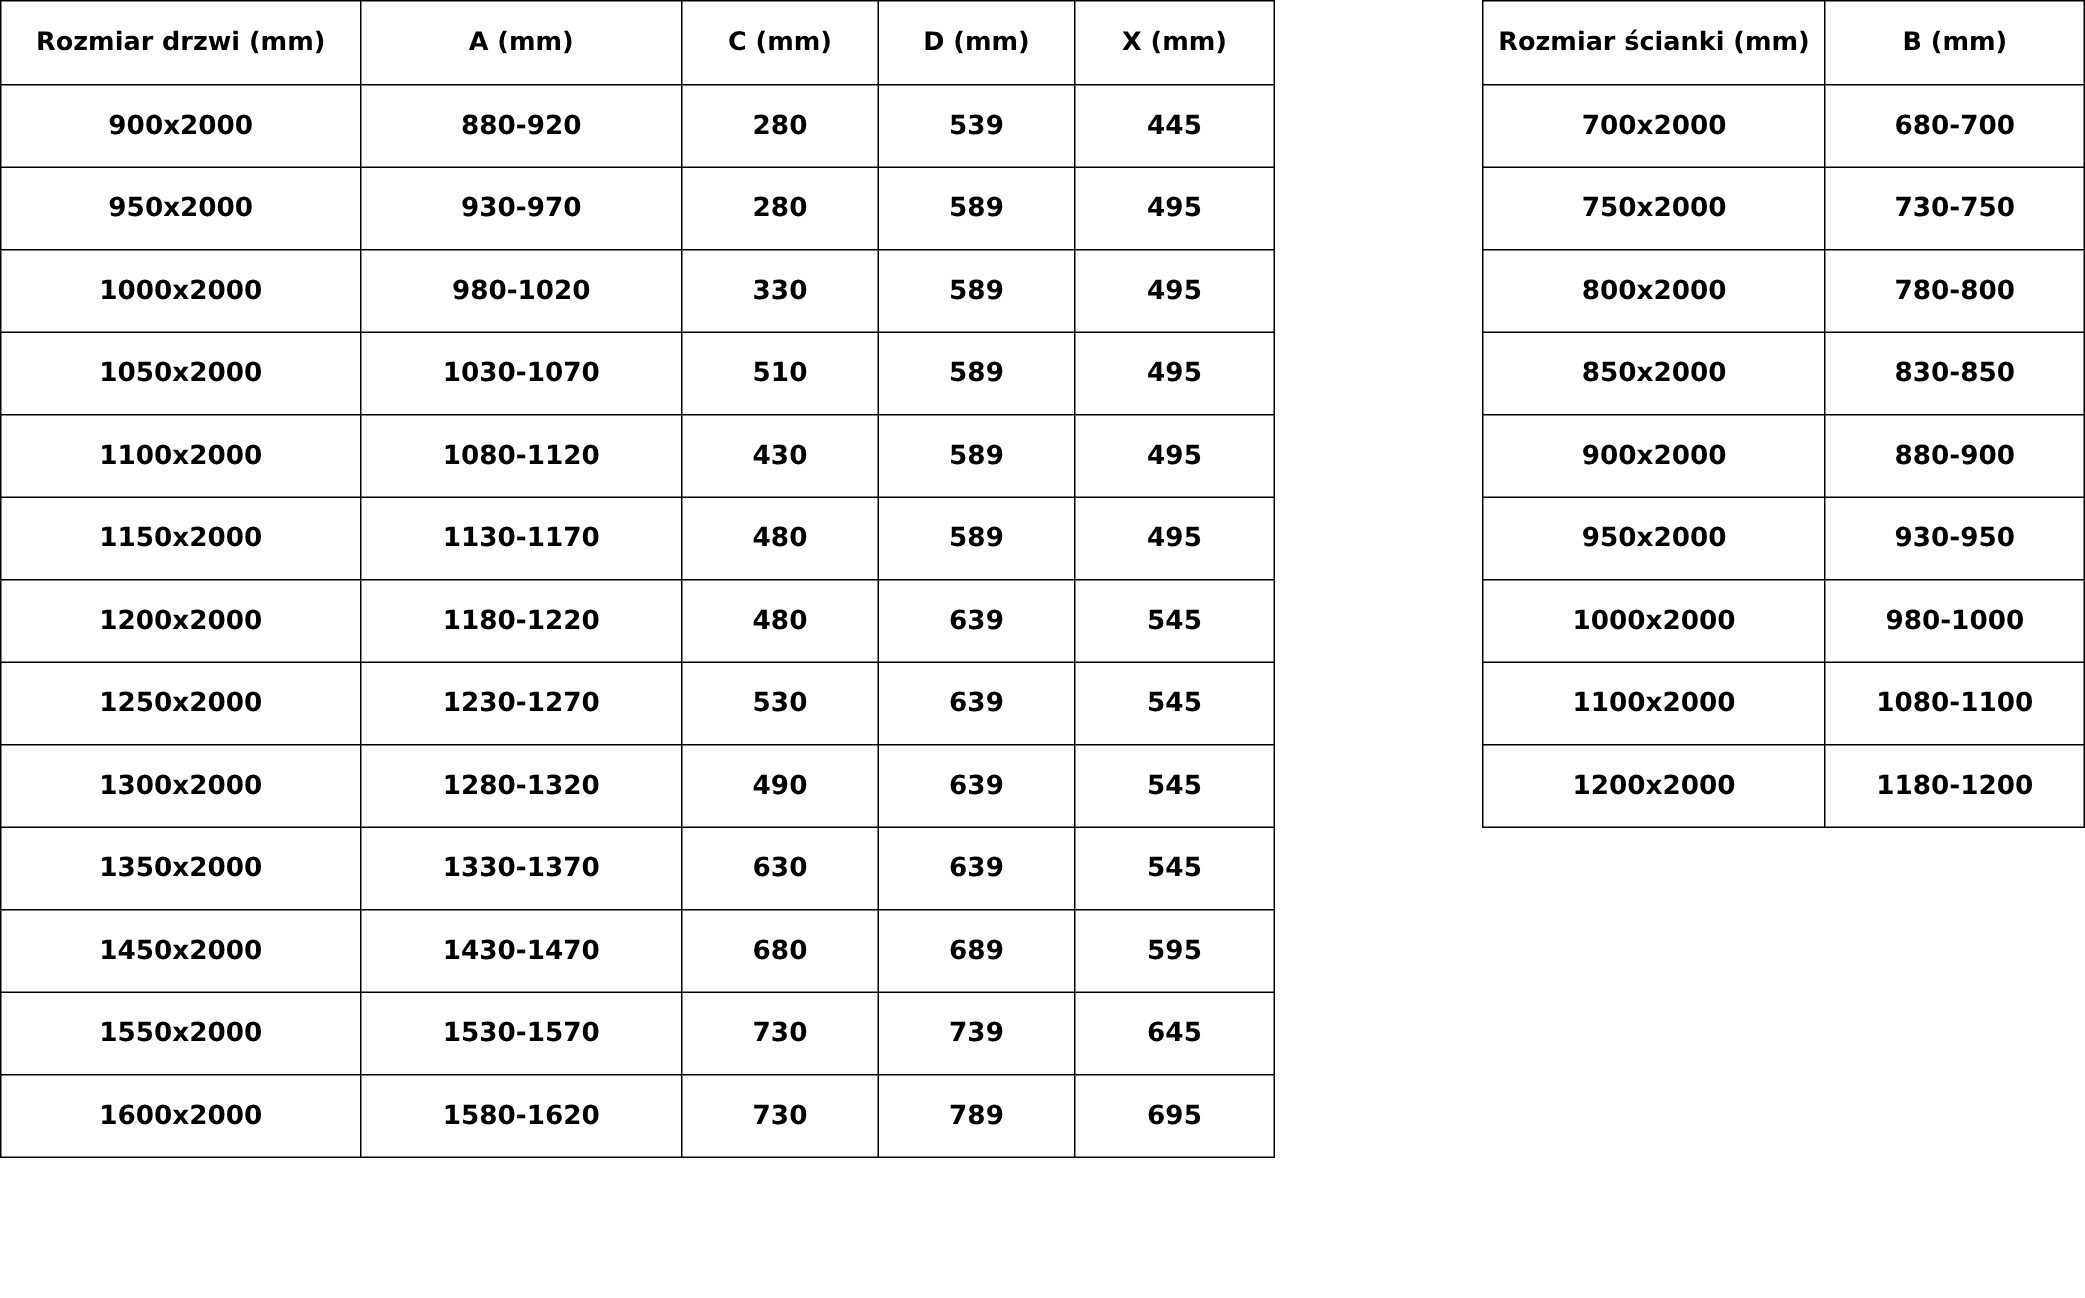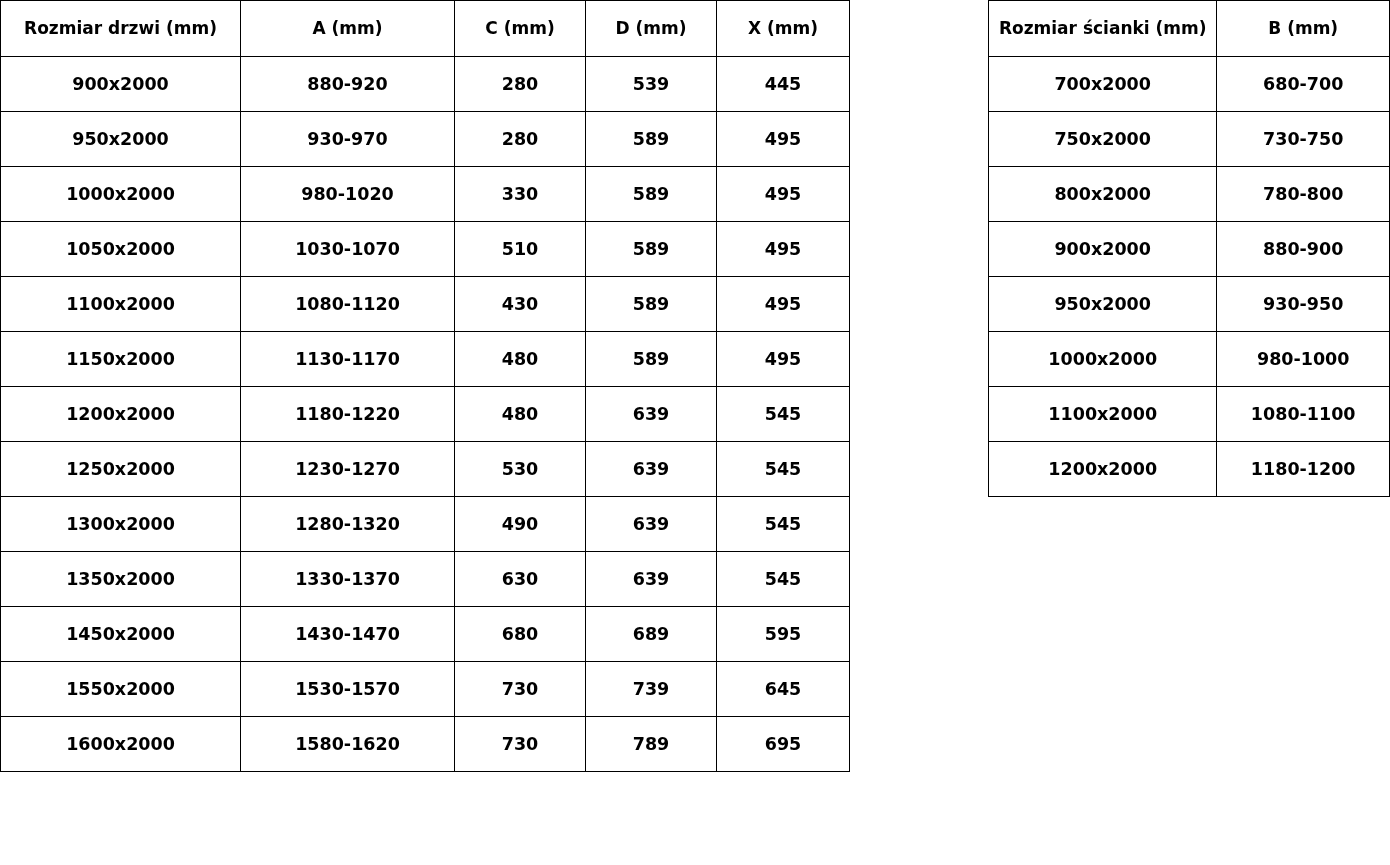--- a/index.html
+++ b/index.html
@@ -199,20 +199,24 @@
         </tr>
         <tr>
           <td>750x2000</td>
           <td>730-750</td>
         </tr>
         <tr>
           <td>800x2000</td>
           <td>780-800</td>
         </tr>
         <tr>
+          <td>850x2000</td>
+          <td>830-850</td>
+        </tr>
+        <tr>
           <td>900x2000</td>
           <td>880-900</td>
         </tr>
         <tr>
           <td>950x2000</td>
           <td>930-950</td>
         </tr>
         <tr>
           <td>1000x2000</td>
           <td>980-1000</td>

